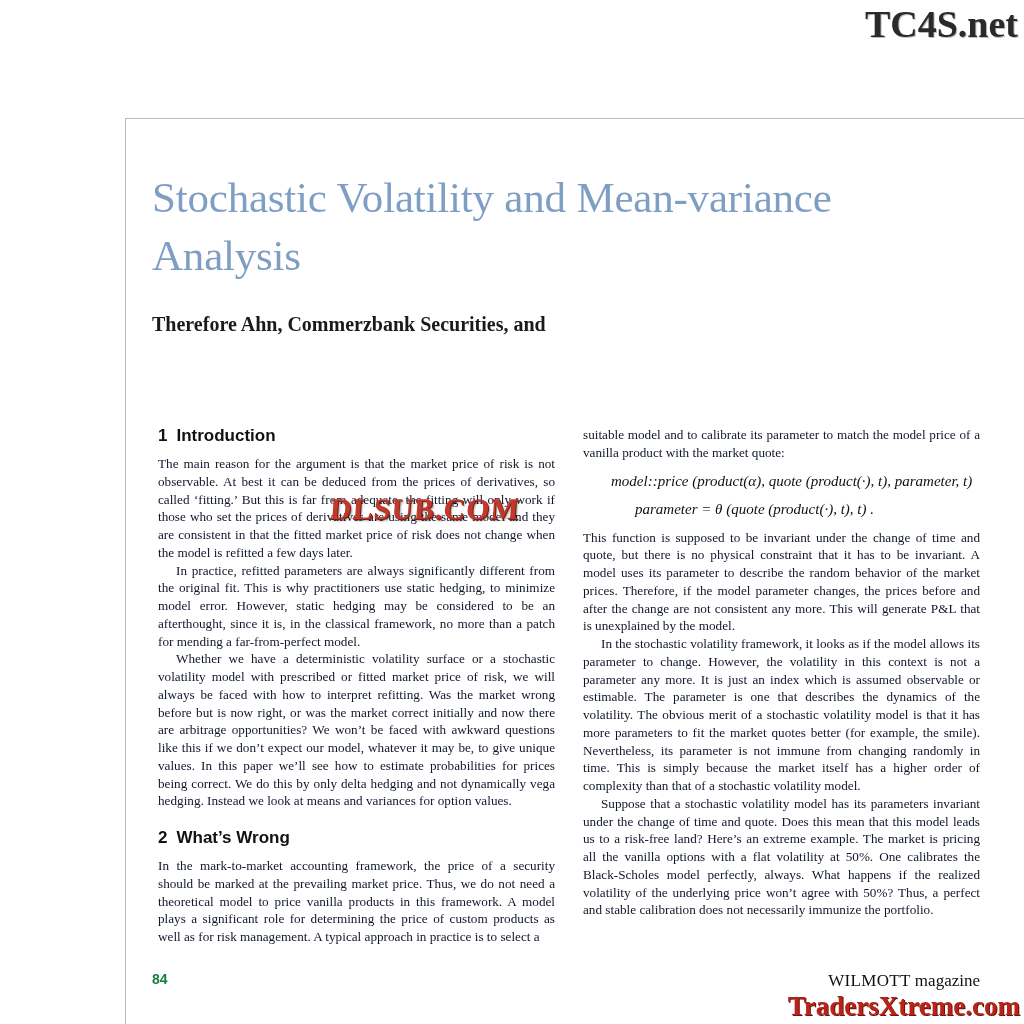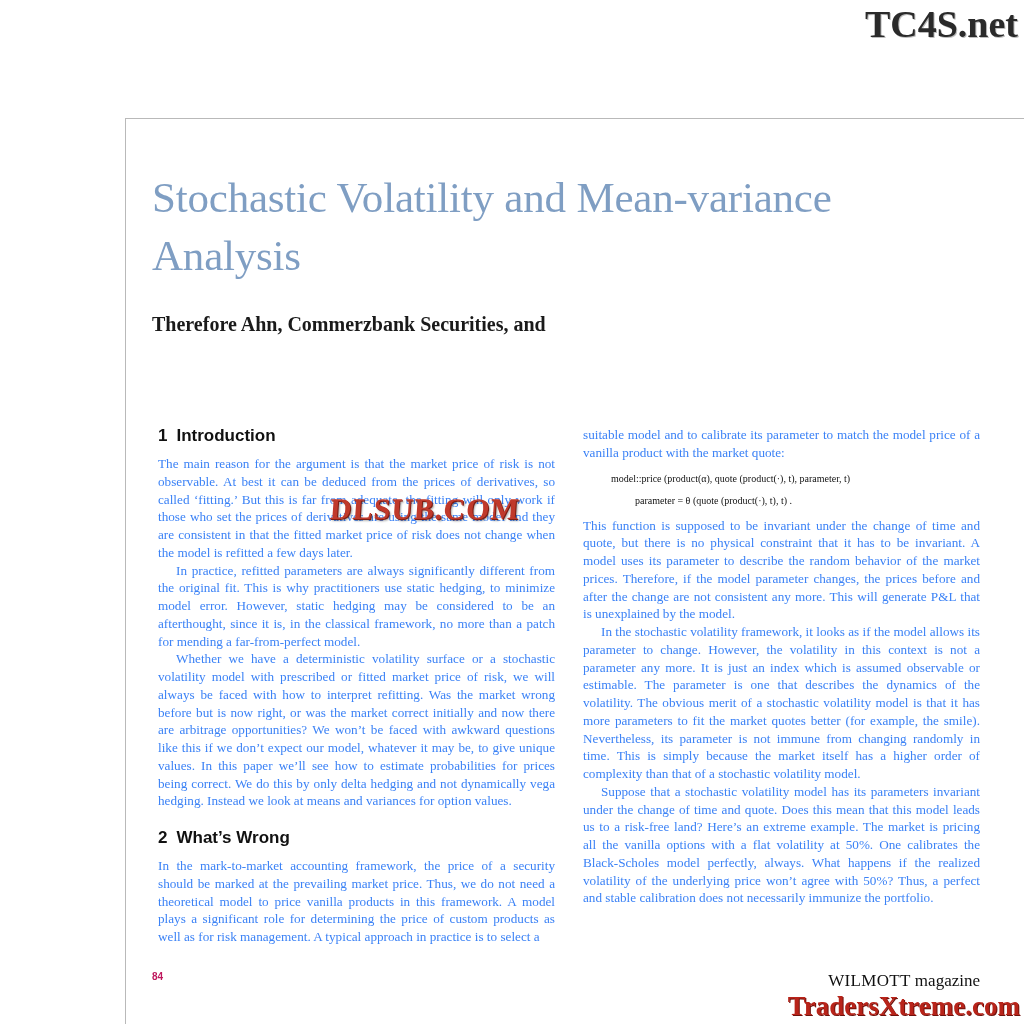--- a/index.html
+++ b/index.html
@@ -113,45 +113,46 @@
     margin: 0 0 9px 0;
     color: #111;
   }
   h2.sec .num { margin-right: 9px; }
 
   p.body {
     font-size: 13.2px;
     line-height: 1.345;
     text-align: justify;
     margin: 0;
-    color: #3b82f6;
+    color: #0f172a;
     hyphens: auto;
   }
   p.body + p.body { text-indent: 18px; }
 
   .spacer-sec { height: 18px; }
 
   .eq {
-    font-size: 10px;
+    font-size: 15px;
     text-align: left;
     margin: 11px 0 11px 0;
     padding-left: 28px;
     font-family: "Liberation Serif", serif;
     color: #111;
+    font-style: italic;
   }
 
   
   .folio {
     position: absolute;
     left: 26px;
     top: 852px;
     font-family: "Liberation Sans", sans-serif;
     font-weight: bold;
-    font-size: 10px;
-    color: #be185d;
+    font-size: 14px;
+    color: #15803d;
   }
   .runfoot {
     position: absolute;
     right: 44px;
     top: 852px;
     font-size: 17px;
     color: #111;
   }
   .runfoot .caps { font-variant: small-caps; letter-spacing: .3px; }
 </style>

